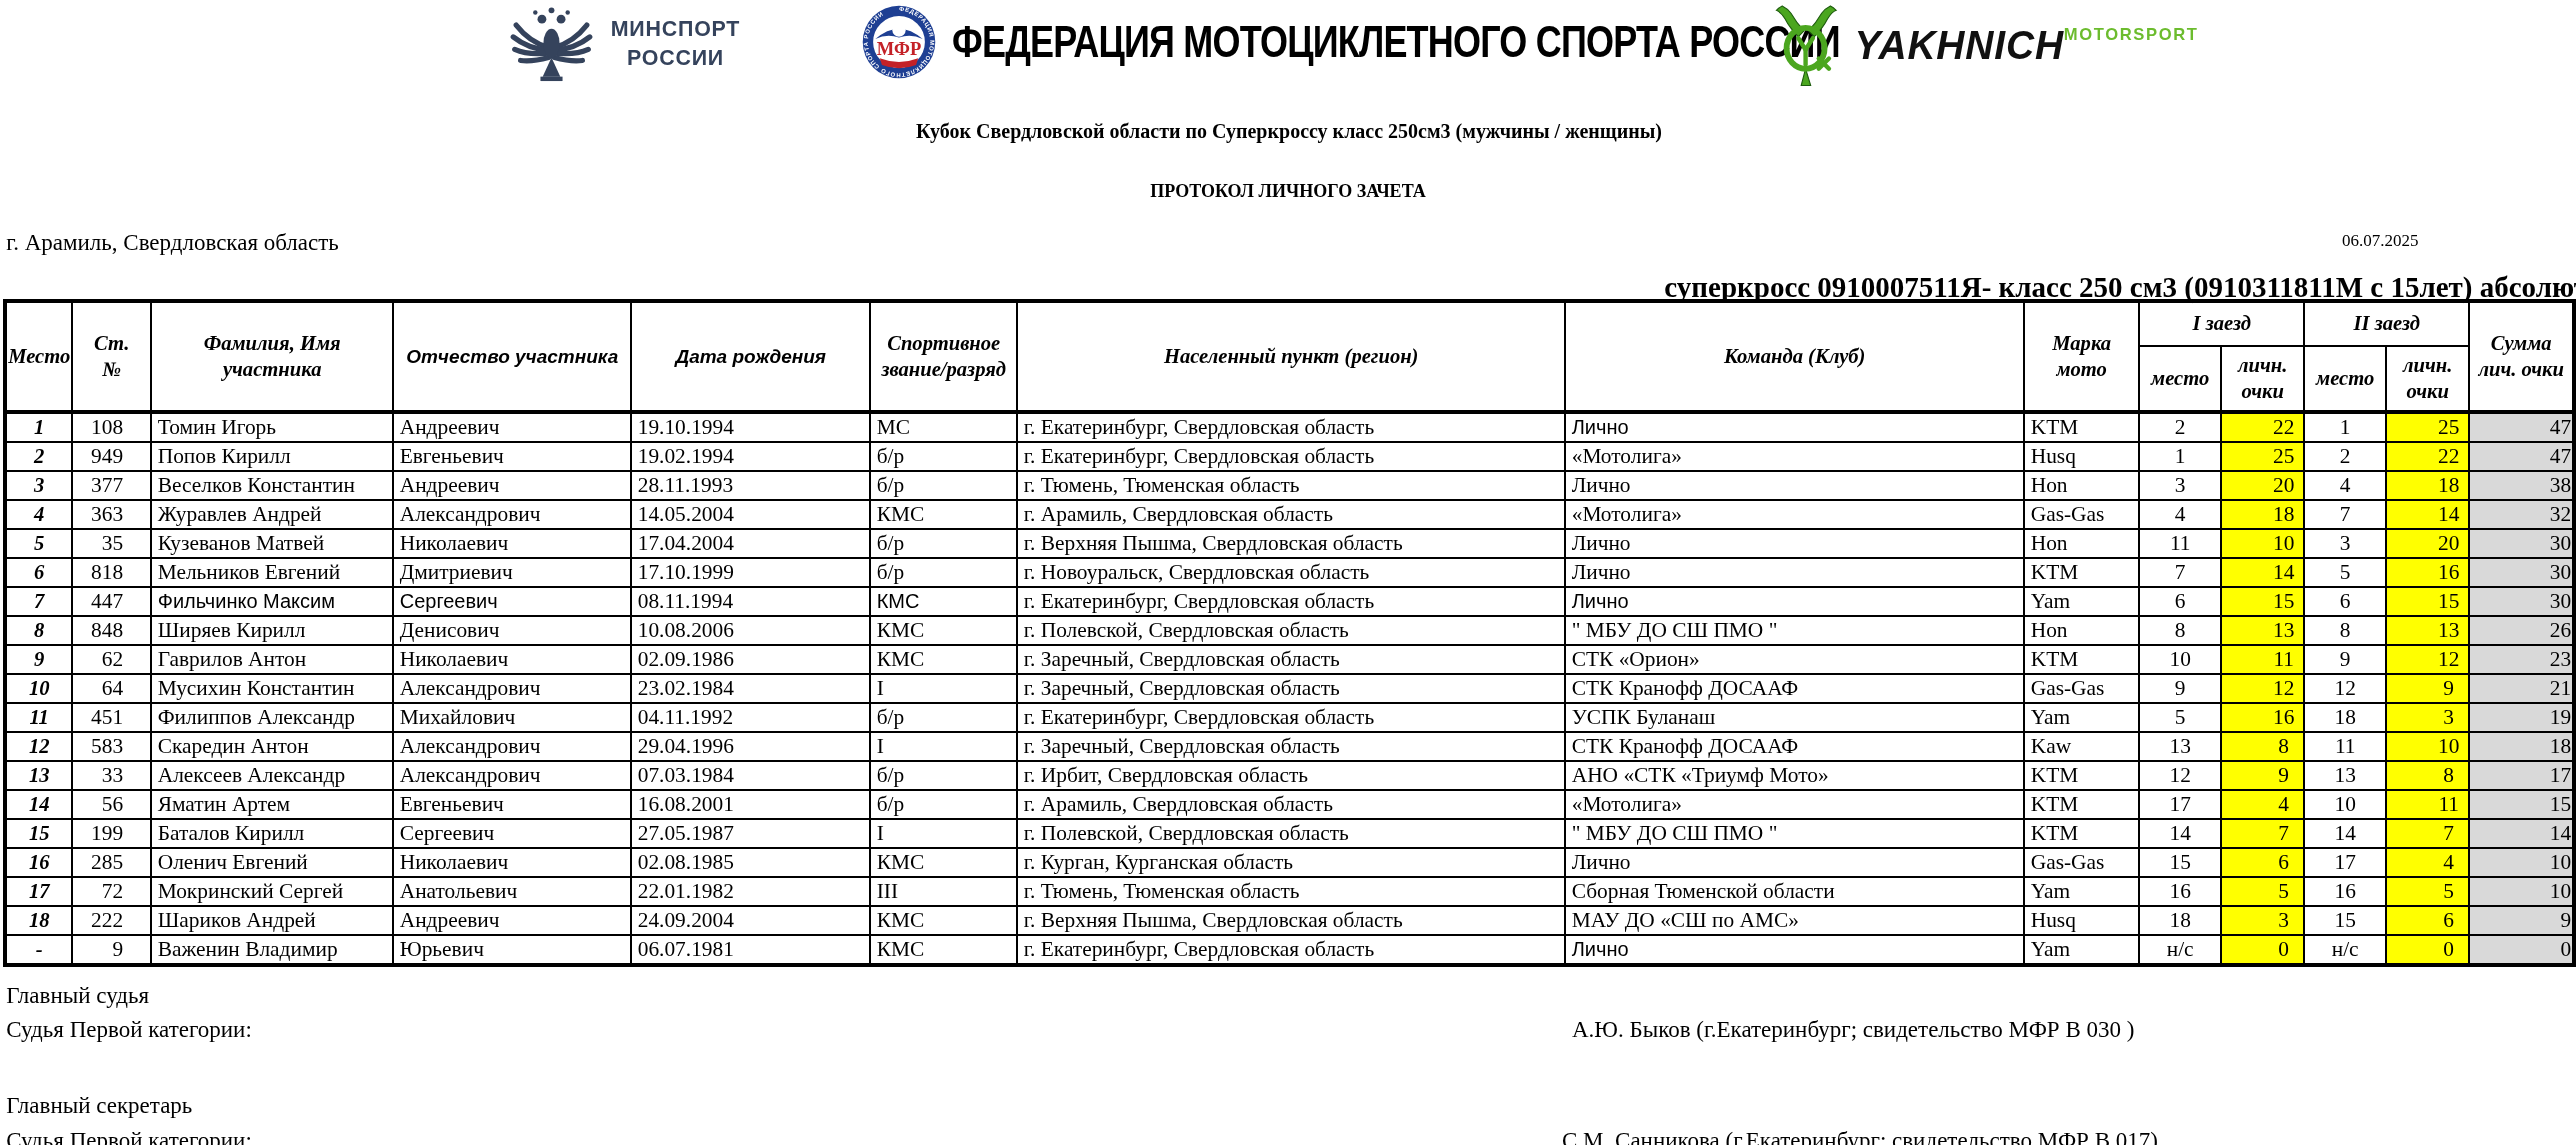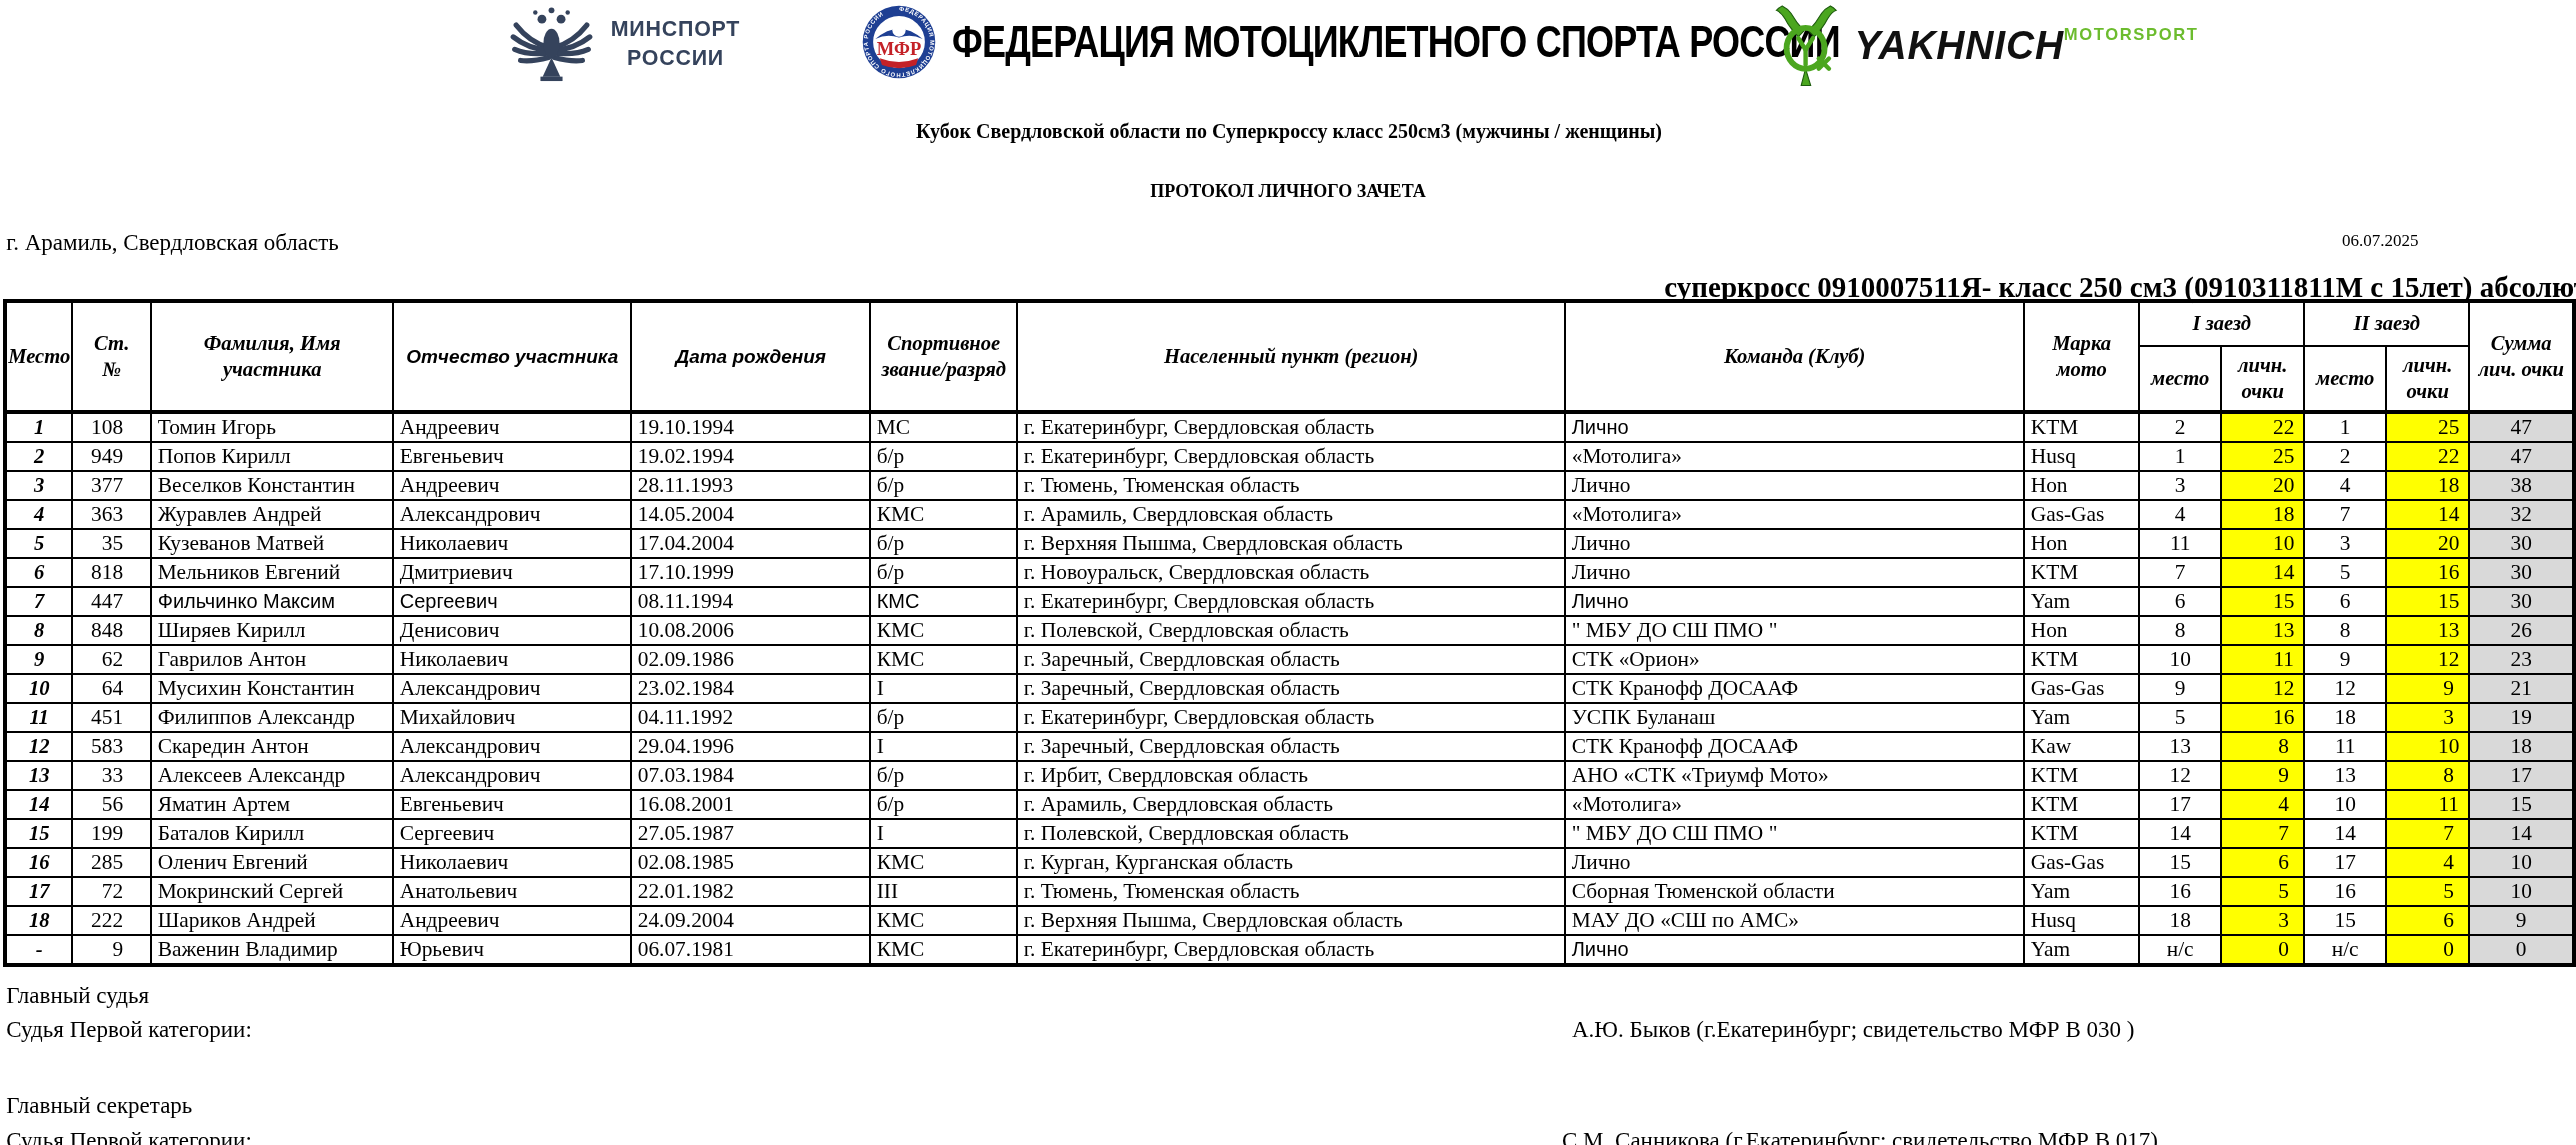--- a/index.html
+++ b/index.html
@@ -45,21 +45,21 @@
   .results thead tr.sub-row{height:66px;}
   .results thead th.sans-h{font-family:"Liberation Sans",sans-serif;font-size:19px;font-style:italic;margin-left:32px;}
   .results thead{border-bottom:4px solid #000;}
   .results tbody tr{height:29px;}
   .results tbody td{vertical-align:middle;}
   .c-place{text-align:center;font-weight:bold;font-style:italic;font-size:20.6px;}
   .c-num{text-align:right;padding-right:27px;}
   .c-left{text-align:left;padding-left:5.5px;}
   .c-center{text-align:center;}
   .c-pts{text-align:center;background:var(--points-bg);padding-left:43px;}
-  .c-sum{text-align:center;background:var(--sum-bg);}
+  .c-sum{text-align:right;background:var(--sum-bg);}
   td.sans{font-family:"Liberation Sans",sans-serif;font-size:20px;}
   
   .foot{position:absolute;font-size:23px;}
   .f-judge-title{left:6.3px;top:983px;}
   .f-judge-cat1{left:6.3px;top:1017px;}
   .f-judge-name1{left:1572px;top:1017px;}
   .f-secr-title{left:6.3px;top:1093px;}
   .f-judge-cat2{left:6.3px;top:1128px;}
   .f-judge-name2{left:1562px;top:1128px;}
 </style>

